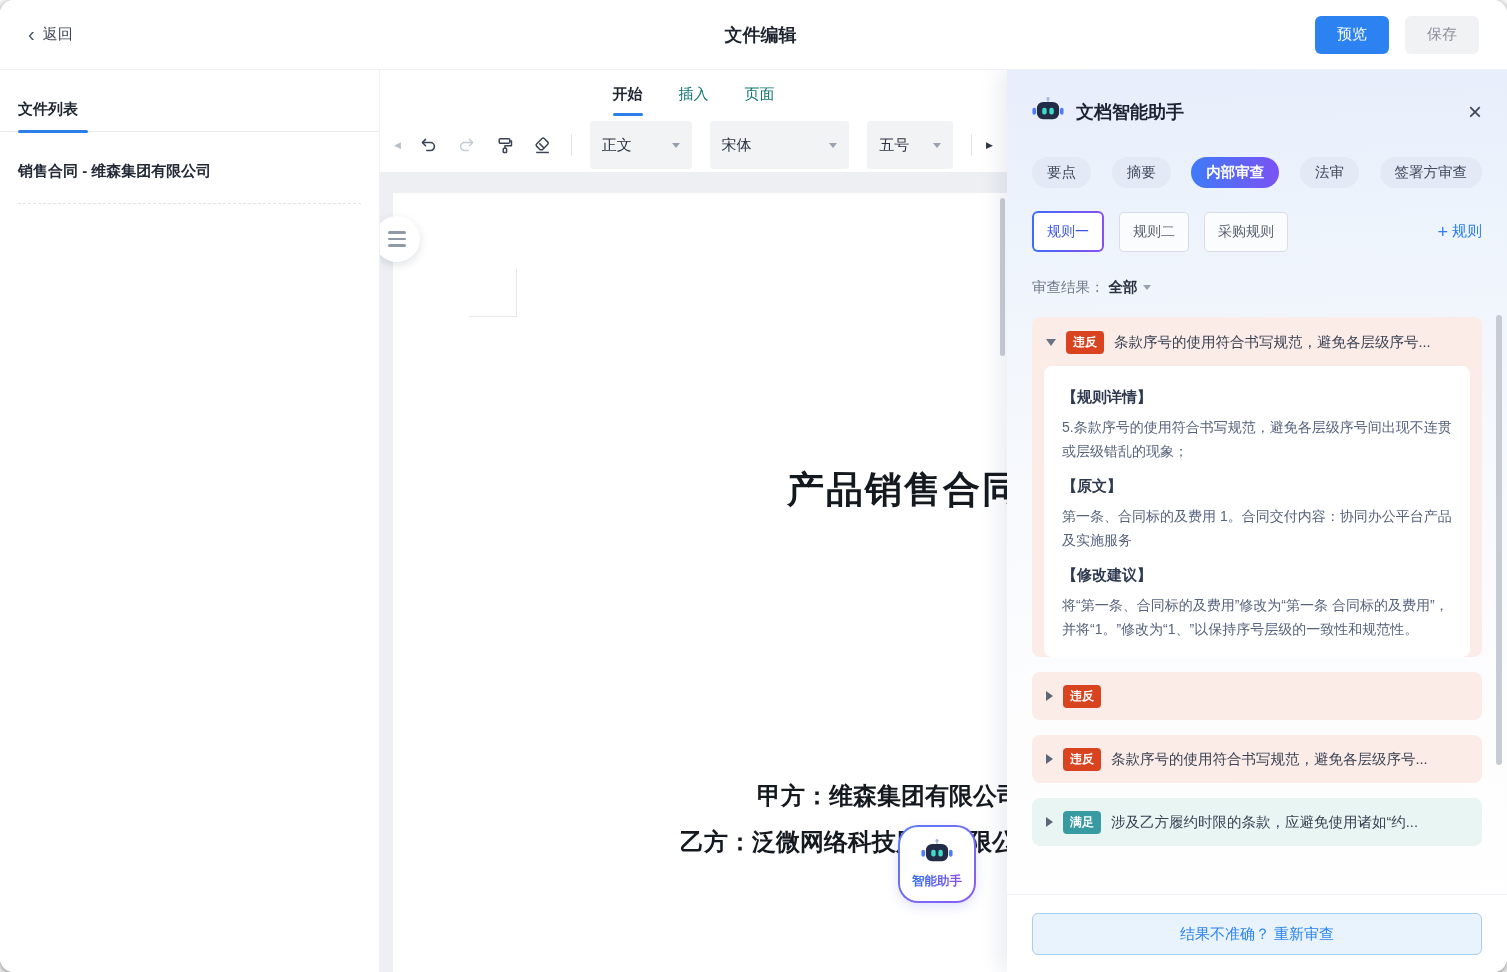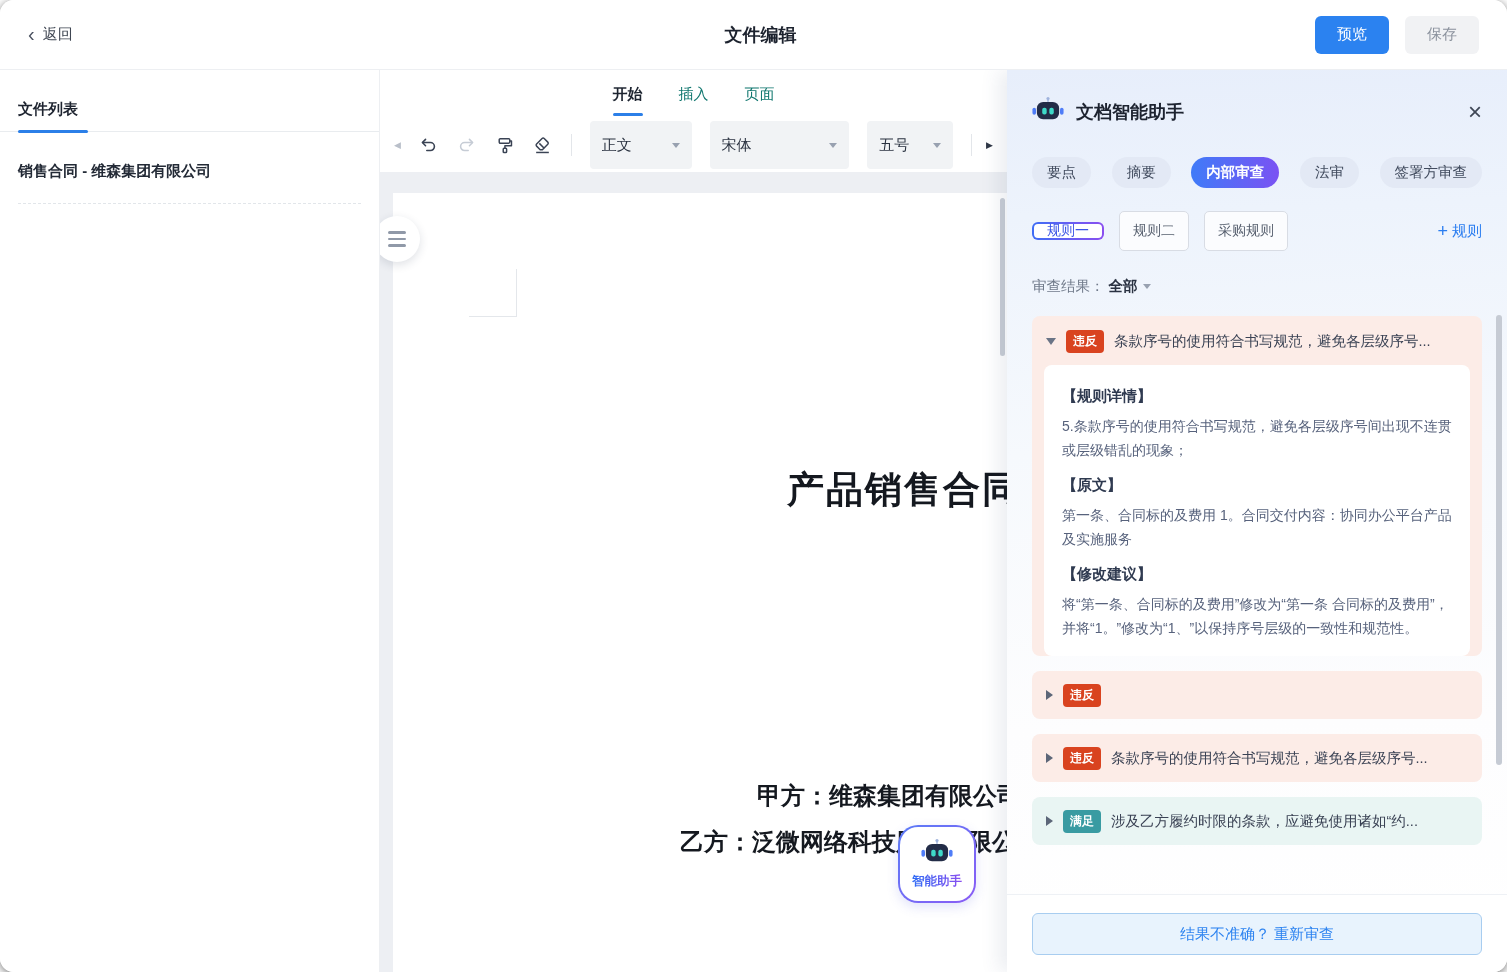--- a/index.html
+++ b/index.html
@@ -79,21 +79,21 @@
 
   .panel-tabs { display:flex; justify-content:space-between; align-items:center; margin:30px 25px 0 25px; }
   .ptab { height:31px; border-radius:16px; background:#e3e9f5; color:#414b5e; font-size:14.5px;
           display:flex; align-items:center; padding:0 15px; cursor:pointer; white-space:nowrap; }
   .ptab.active { background:linear-gradient(90deg,#3f7bf8,#7a52f3); color:#fff; font-weight:bold; }
 
   .rules-row { display:flex; align-items:center; margin:23px 25px 0 25px; gap:15px; }
   .rule-chip { height:40px; border-radius:5px; display:flex; align-items:center; padding:16px 13px;
                font-size:14px; cursor:pointer; background:#fbfcfe; border:1px solid #d8dce4; color:#565f6e; }
   .rule-chip-active-wrap { padding:2px; border-radius:6px; background:linear-gradient(90deg,#3f6df5,#8a4ff0); cursor:pointer; }
-  .rule-chip-active { height:14px; border-radius:4px; background:#fff; display:flex; align-items:center;
+  .rule-chip-active { height:37px; border-radius:4px; background:#fff; display:flex; align-items:center;
                       padding:4px 13px; font-size:14px; color:#3c55e6; }
   .add-rule { margin-left:auto; color:#2a7df0; font-size:15px; cursor:pointer; display:flex; align-items:center; gap:4px; }
   .add-rule .plus { font-size:18px; line-height:1; }
 
   .filter-row { display:flex; align-items:center; margin:26px 25px 8px 25px; font-size:14.5px; gap:4px; }
   .filter-label { color:#707a8a; }
   .filter-value { color:#2a3242; font-weight:bold; display:flex; align-items:center; gap:5px; cursor:pointer; }
 
   .cards { margin:20px 25px 0 25px; }
   .card { border-radius:8px; margin-bottom:15px; }

